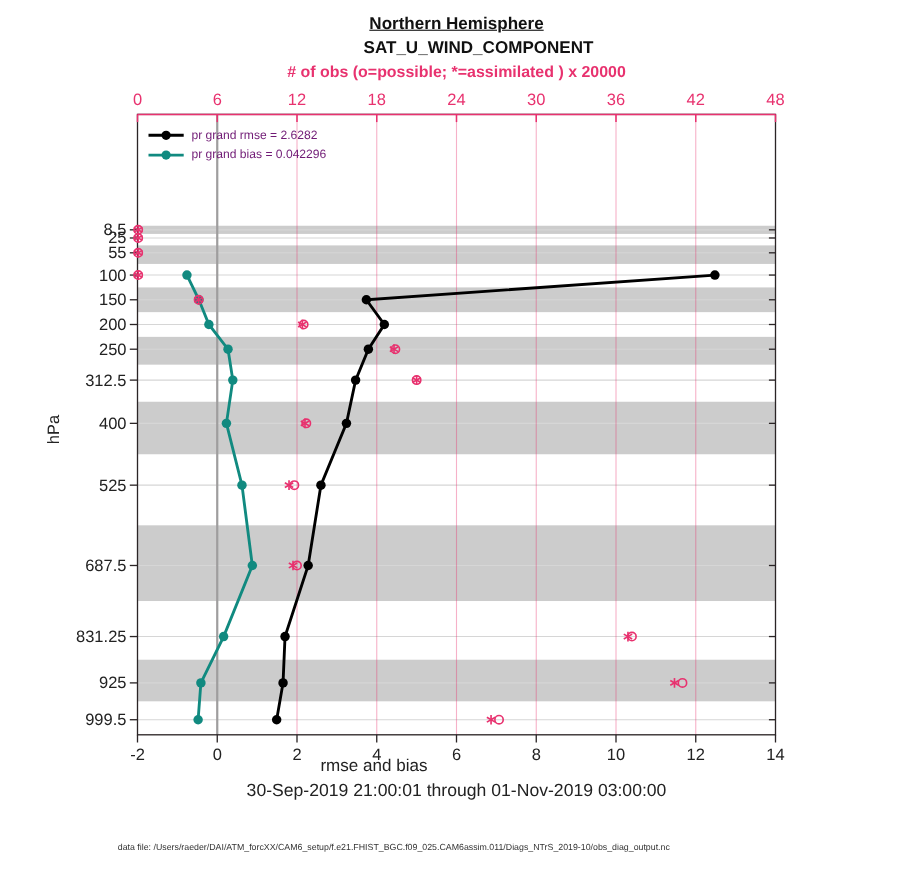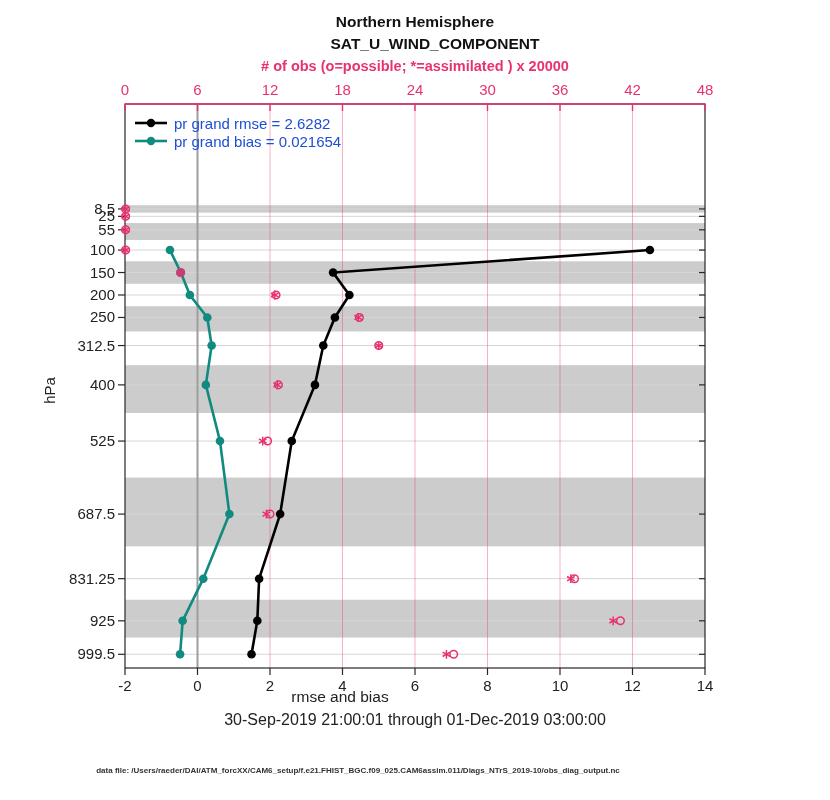--- a/index.html
+++ b/index.html
@@ -1,37 +1,37 @@
 <!DOCTYPE html>
 <html><head>
 <meta charset="utf-8">
 <style>
   html,body{margin:0;padding:0;background:#fff;}
   .canvas{
     position:relative;width:830px;height:800px;background:#ffffff;overflow:hidden;
     font-family:"Liberation Sans", sans-serif;
   }
   .title1{position:absolute;top:13px;left:0;width:830px;text-align:center;
-    font-size:15.5px;font-weight:bold;color:#111;}
+    font-size:15.5px;font-weight:bold;color:#111;text-decoration:underline;}
   .title2{position:absolute;top:35px;left:0;width:830px;text-align:center;
     font-size:15.5px;font-weight:bold;color:#111;margin-left:20px;}
   .obs-title{position:absolute;top:58px;left:0;width:830px;text-align:center;
     font-size:14.5px;font-weight:bold;color:#e8326f;}
   .legend{position:absolute;left:134px;top:114px;}
   .legend-row{display:flex;align-items:center;height:18px;}
   .legend-row svg{margin-right:6px;}
-  .legend-label{font-size:15px;color:#1d4ed8;white-space:nowrap;}
+  .legend-label{font-size:11px;color:#701a75;white-space:nowrap;}
   .ylabel{position:absolute;left:36px;top:382px;transform:rotate(-90deg);
     transform-origin:center;font-size:15px;color:#222;}
   .xlabel{position:absolute;top:688px;left:0;width:680px;text-align:center;
     font-size:15.5px;color:#222;}
   .caption{position:absolute;top:711px;left:0;width:830px;text-align:center;
     font-size:16px;color:#222;}
   .footer{position:absolute;top:766px;left:0;width:716px;text-align:center;
-    font-size:8px;color:#333;font-weight:bold;}
+    font-size:8px;color:#333;}
   svg#chart{position:absolute;left:0;top:0;}
 </style>
 </head>
 <body>
 
 <div class="canvas">
 
   <div class="title1">Northern Hemisphere</div>
   <div class="title2">SAT_U_WIND_COMPONENT</div>
   <div class="obs-title"># of obs (o=possible; *=assimilated ) x 20000</div>
@@ -234,22 +234,22 @@
         <line class="lg-line" x1="1" y1="6" x2="33" y2="6" stroke-width="2.6" stroke="#000000"></line>
         <circle class="lg-dot" cx="17" cy="6" r="4.2" fill="#000000"></circle>
       </svg>
       <span class="legend-label">pr grand rmse = 2.6282</span>
     </div>
     <div class="legend-row">
       <svg width="34" height="12">
         <line class="lg-line" x1="1" y1="6" x2="33" y2="6" stroke-width="2.6" stroke="#118a80"></line>
         <circle class="lg-dot" cx="17" cy="6" r="4.2" fill="#118a80"></circle>
       </svg>
-      <span class="legend-label">pr grand bias = 0.021654</span>
+      <span class="legend-label">pr grand bias = 0.042296</span>
     </div>
   </div>
 
   <div class="ylabel">hPa</div>
   <div class="xlabel">rmse and bias</div>
-  <div class="caption">30-Sep-2019 21:00:01 through 01-Dec-2019 03:00:00</div>
+  <div class="caption">30-Sep-2019 21:00:01 through 01-Nov-2019 03:00:00</div>
   <div class="footer">data file: /Users/raeder/DAI/ATM_forcXX/CAM6_setup/f.e21.FHIST_BGC.f09_025.CAM6assim.011/Diags_NTrS_2019-10/obs_diag_output.nc</div>
 
 </div>
 
 </body></html>

